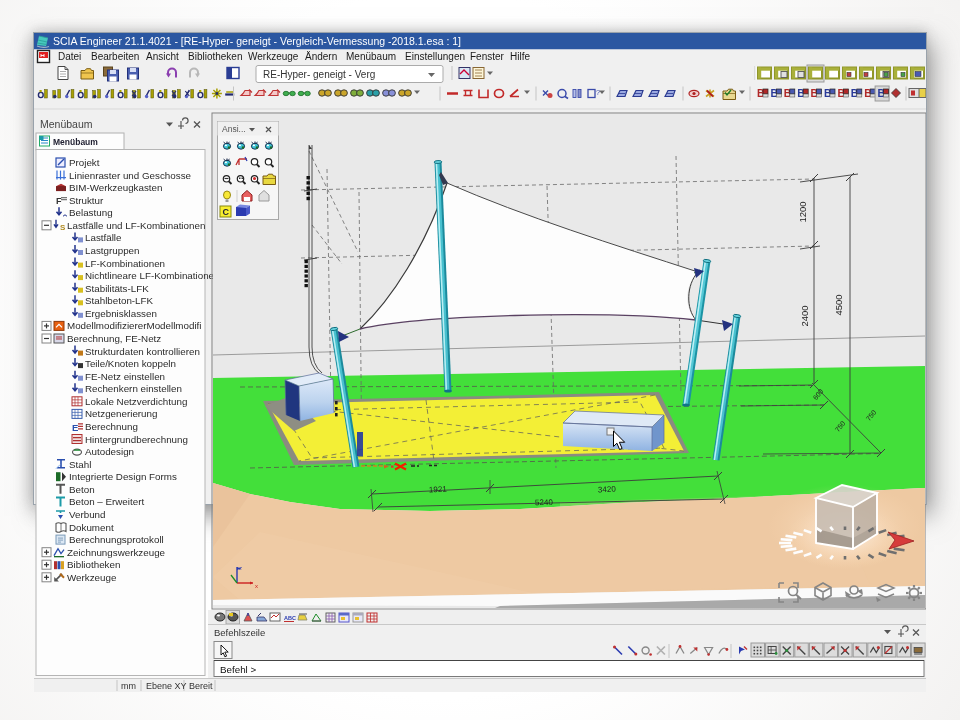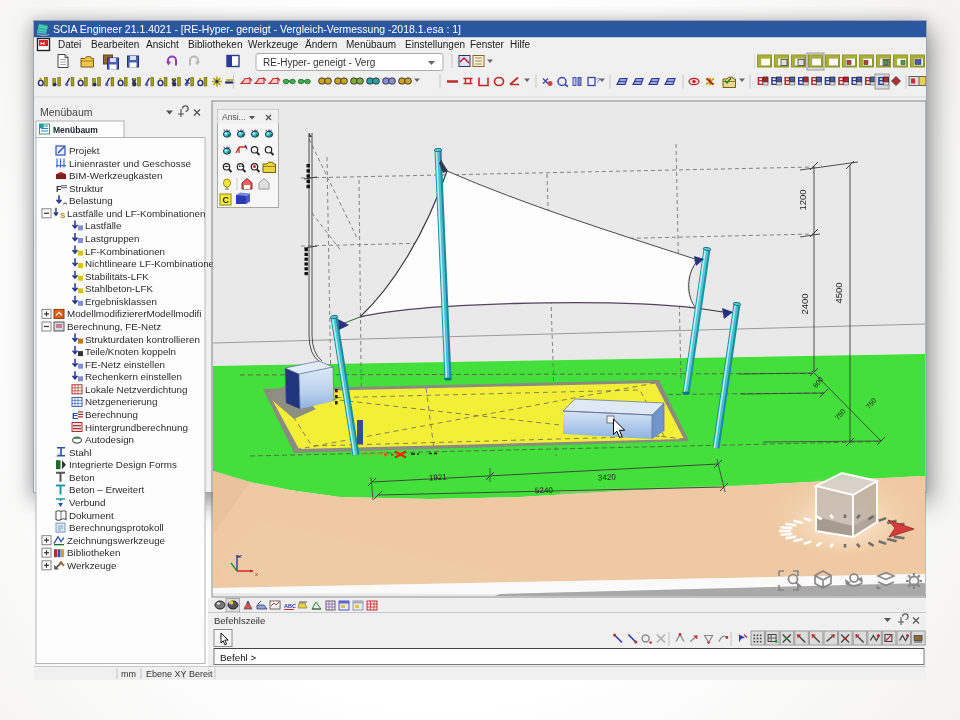--- a/index.html
+++ b/index.html
@@ -1,15 +1,15 @@
 <!DOCTYPE html>
 <html><head><meta charset="utf-8"><style>
 html,body{margin:0;padding:0;width:960px;height:720px;background:#fff;overflow:hidden}
 #pg{position:relative;width:960px;height:720px;background:radial-gradient(circle at 46% 48%, #ffffff 55%, #f3f2f1 100%);font-family:"Liberation Sans",sans-serif}
-#win{position:absolute;left:33px;top:20px;width:894px;height:473px;background:#f0f0f0;border:1px solid #99a2ab;box-sizing:border-box;box-shadow:7px 11px 24px rgba(100,100,100,.55), -5px 5px 16px rgba(130,130,130,.30), 0 -3px 10px rgba(150,150,150,.25)}
+#win{position:absolute;left:33px;top:32px;width:894px;height:473px;background:#f0f0f0;border:1px solid #99a2ab;box-sizing:border-box;box-shadow:7px 11px 24px rgba(100,100,100,.55), -5px 5px 16px rgba(130,130,130,.30), 0 -3px 10px rgba(150,150,150,.25)}
 svg{position:absolute;left:0;top:0;shape-rendering:auto}
 text{white-space:pre}
 </style></head><body>
 <div id="pg">
     <div id="win">
 <svg width="892" height="659" viewBox="34 31 892 659">
 <defs>
 <linearGradient id="boxfront" x1="0" y1="0" x2="0" y2="1">
  <stop offset="0" stop-color="#d7e4f5"></stop>
             <stop offset="1" stop-color="#8fb3e2"></stop>

